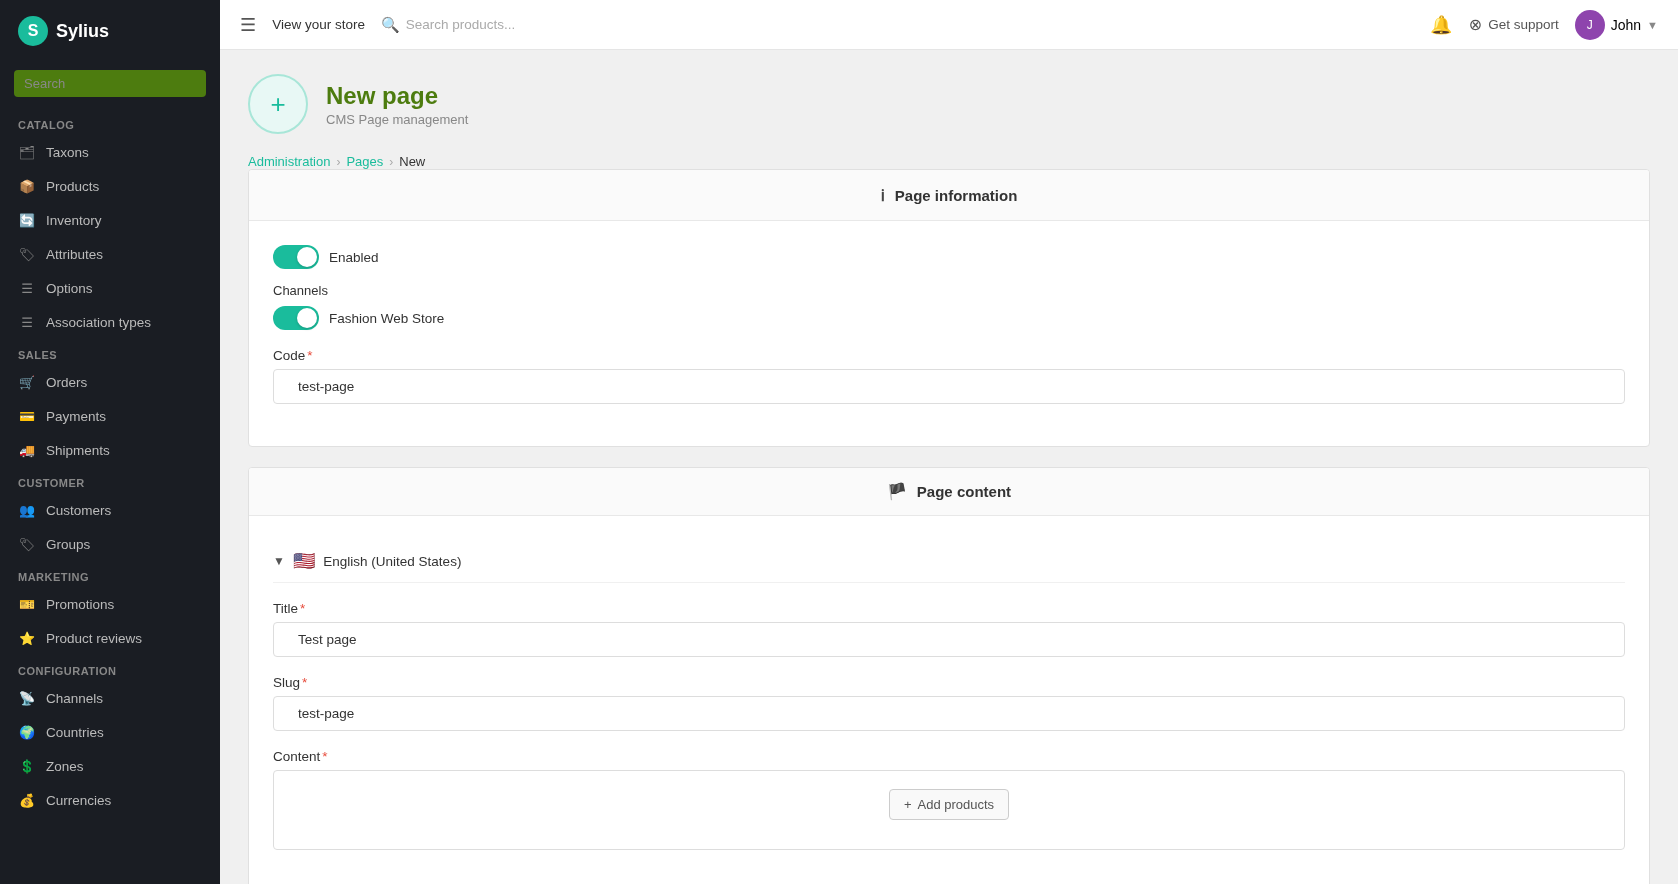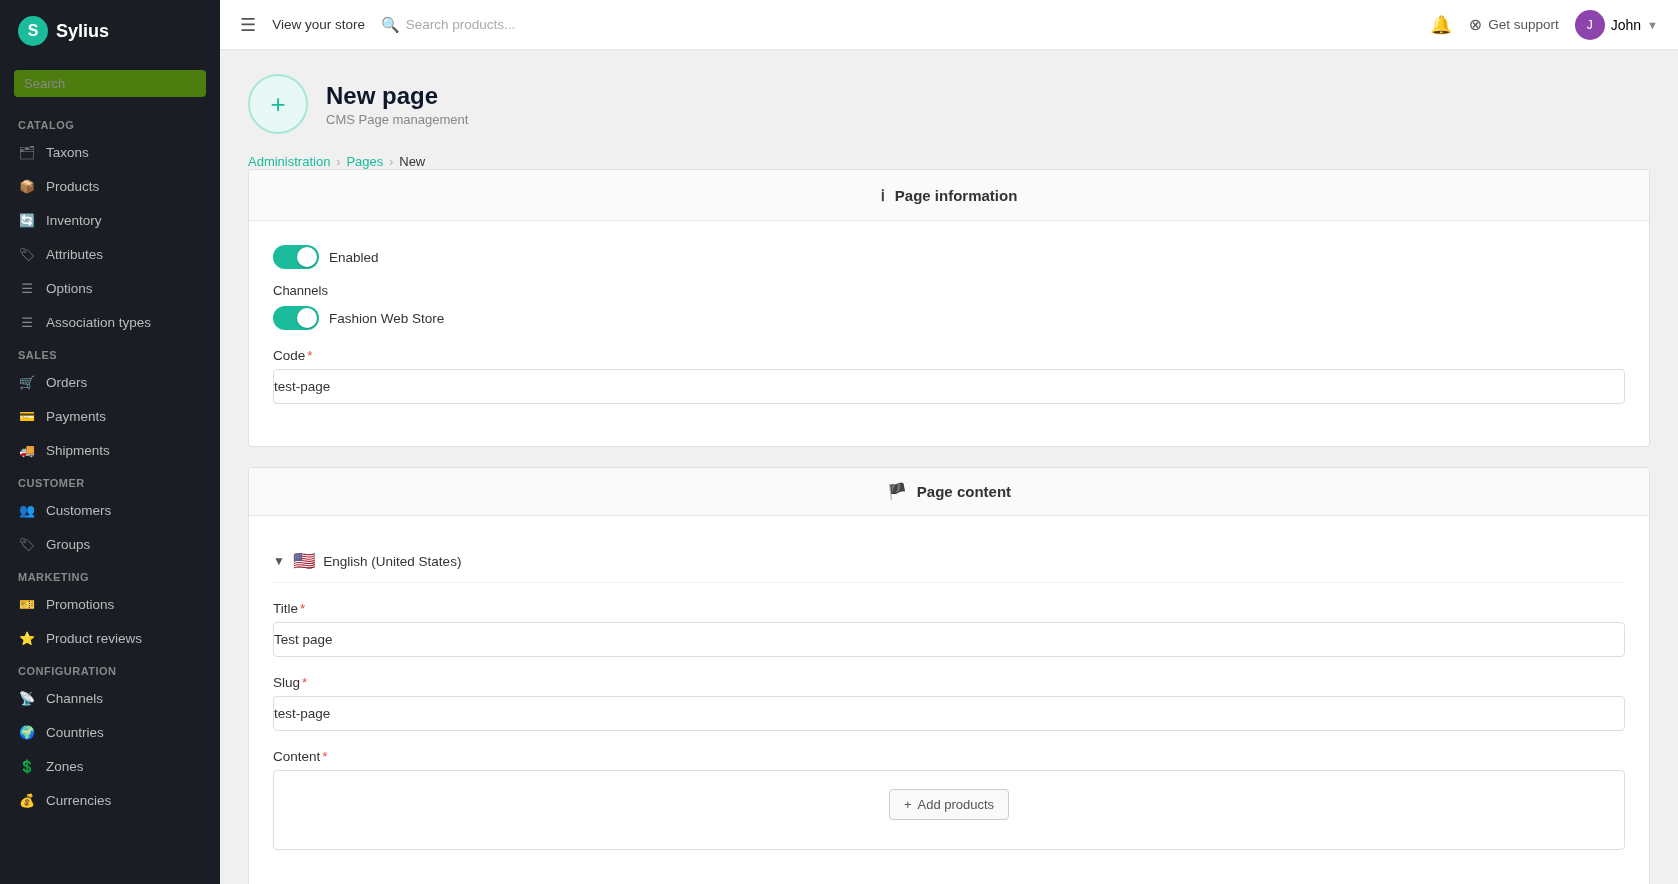--- a/index.html
+++ b/index.html
@@ -124,21 +124,21 @@
       margin-bottom: 20px;
     }
     .page-header-icon {
       width: 60px; height: 60px;
       border-radius: 50%;
       background: #e8f8f5;
       display: flex; align-items: center; justify-content: center;
       font-size: 26px; color: #1abc9c; border: 2px solid #a8e6d8;
     }
     .page-header-text h1 {
-      font-size: 24px; font-weight: 700; color: #0f172a;
+      font-size: 24px; font-weight: 700; color: #4d7c0f;
     }
     .page-header-text p {
       font-size: 13px; color: #888; margin-top: 2px;
     }
 
     
     .breadcrumb {
       font-size: 13px;
       color: #555;
       display: flex; align-items: center; gap: 6px;
@@ -177,21 +177,21 @@
       color: #333;
       margin-bottom: 6px;
       display: block;
       font-weight: 500;
     }
     .form-label .required { color: #e74c3c; margin-left: 2px; }
     .form-input {
       width: 100%;
       border: 1px solid #ddd;
       border-radius: 4px;
-      padding: 9px 0;
+      padding: 9px 24px;
       font-size: 13.5px;
       color: #333;
       outline: none;
       transition: border 0.2s;
     }
 
     
     .toggle-wrap {
       display: flex; align-items: center; gap: 10px; margin-bottom: 14px;
     }

